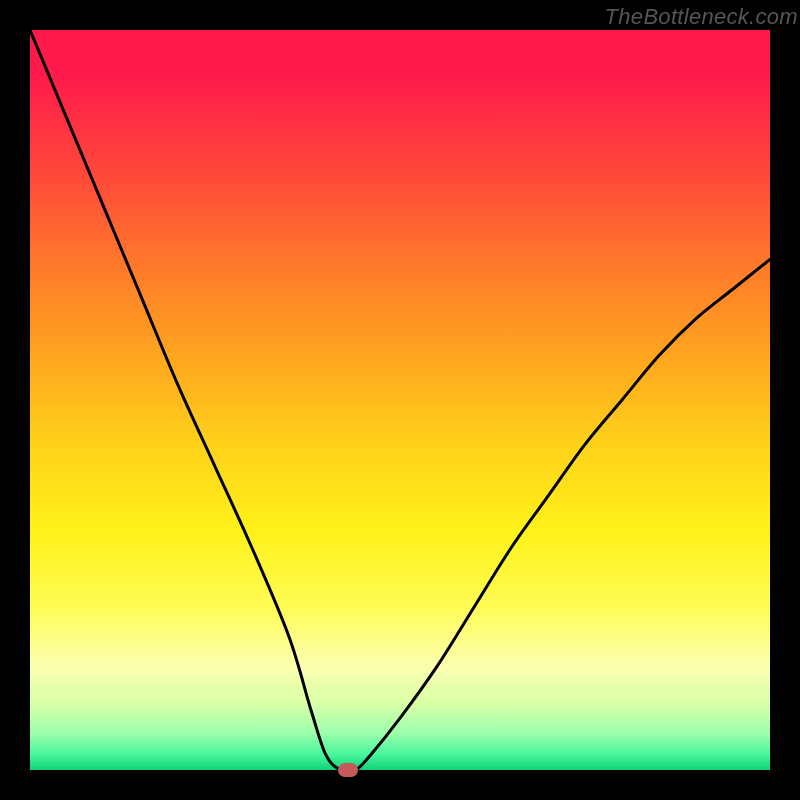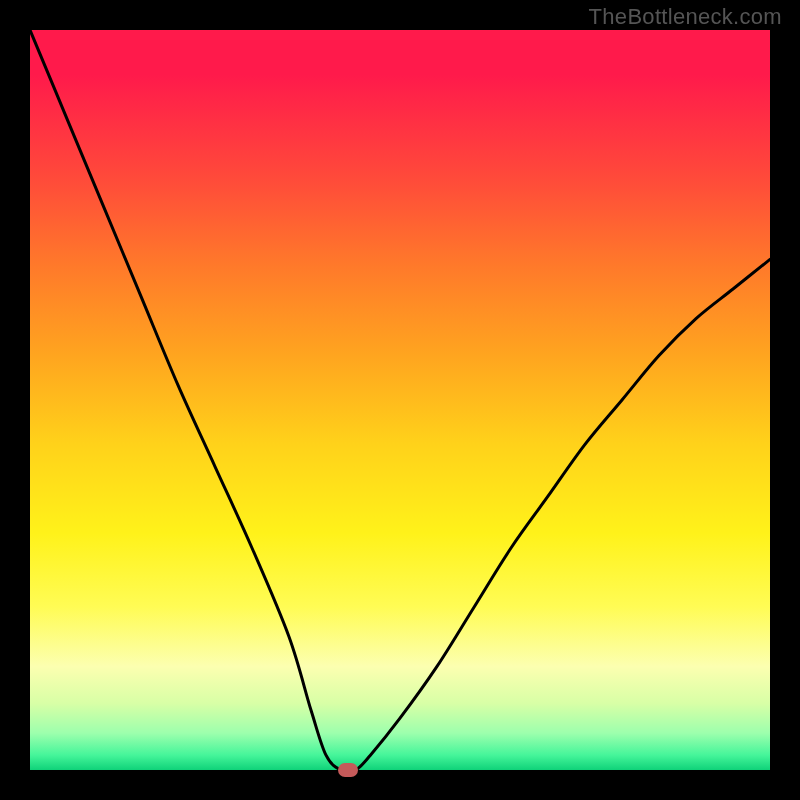--- a/index.html
+++ b/index.html
@@ -13,26 +13,27 @@
   }
   .frame {
     position: relative;
     width: 800px;
     height: 800px;
     background: #000;
   }
   .watermark {
     position: absolute;
     top: 4px;
-    right: 18px;
+    right: 2px;
     color: #555;
     font-size: 22px;
     font-weight: 500;
     letter-spacing: 0.3px;
     z-index: 10;
+    font-style: italic;
   }
   .plot {
     position: absolute;
     left: 30px;
     top: 30px;
     width: 740px;
     height: 740px;
   }
   .gradient-bg {
     position: absolute;

